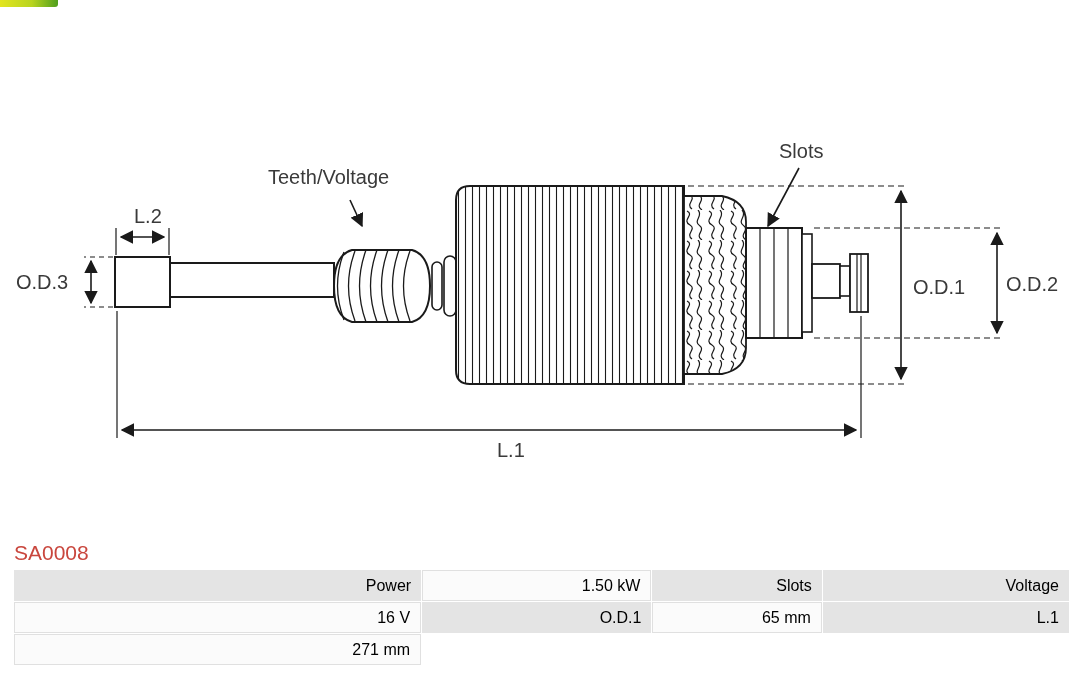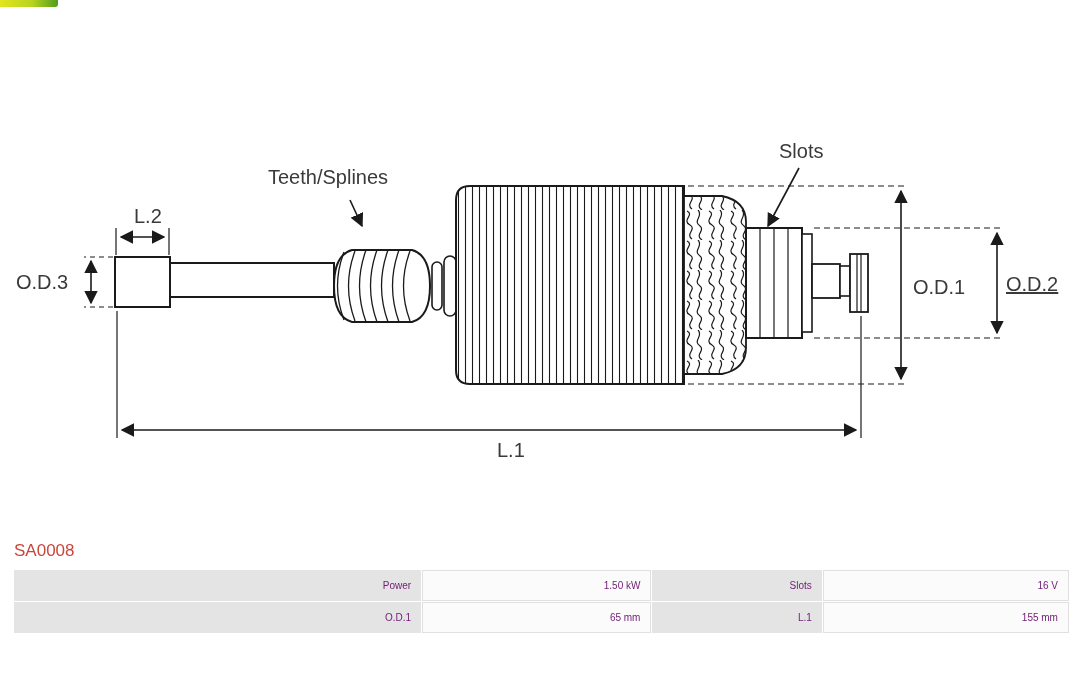--- a/index.html
+++ b/index.html
@@ -3,24 +3,24 @@
 <meta charset="utf-8">
 <style>
   html,body{margin:0;padding:0;background:#ffffff;}
   body{font-family:"Liberation Sans", sans-serif;}
   .page{position:relative;width:1080px;height:676px;background:#ffffff;overflow:hidden;}
   .brand-strip{position:absolute;left:0;top:0;width:58px;height:7px;
     background:linear-gradient(90deg,#e3e51f 0%,#b8d41f 55%,#4f9e1d 100%);border-radius:0 0 3px 0;}
   .diagram-wrap{position:absolute;left:0;top:0;width:1080px;height:520px;}
   .diagram-wrap svg{position:absolute;left:0;top:0;}
   .dim-label{position:absolute;color:#3a3a3a;font-size:20px;line-height:1.1;white-space:nowrap;}
-  .product-code{position:absolute;left:14px;top:541px;font-size:17px;color:#c9463d;}
+  .product-code{position:absolute;left:14px;top:541px;font-size:21px;color:#c9463d;}
   .specs-table{position:absolute;left:14px;top:570px;width:1052px;
     display:grid;grid-template-columns:38.7% 21.8% 16.1% 23.4%;
-    grid-auto-rows:31px;gap:1px;background:#ffffff;font-size:10px;color:#701a75;}
+    grid-auto-rows:31px;gap:1px;background:#ffffff;font-size:16px;color:#000000;}
   .cell{display:flex;align-items:center;justify-content:flex-end;padding:0 10px;box-sizing:border-box;}
   .cell.label{background:#e4e4e4;}
   .cell.value{background:#fbfbfb;border:1px solid #e0e0e0;}
 </style>
 </head>
 <body>
 
 <div class="page">
 
   <div class="brand-strip"></div>
@@ -111,36 +111,37 @@
         <line x1="901" y1="191" x2="901" y2="379" marker-start="url(#arr)" marker-end="url(#arr)"></line>
         <line x1="997" y1="233" x2="997" y2="333" marker-start="url(#arr)" marker-end="url(#arr)"></line>
 
         <line x1="350" y1="200" x2="362" y2="226" marker-end="url(#arr)"></line>
         <line x1="799" y1="168" x2="768" y2="226" marker-end="url(#arr)"></line>
       </g>
     </svg>
 
     <div class="dim-label" style="left:16px;top:271px;">O.D.3</div>
     <div class="dim-label" style="left:134px;top:205px;">L.2</div>
-    <div class="dim-label" style="left:268px;top:166px;">Teeth/Splines</div>
+    <div class="dim-label" style="left:268px;top:166px;">Teeth/Voltage</div>
     <div class="dim-label" style="left:779px;top:140px;">Slots</div>
     <div class="dim-label" style="left:913px;top:276px;">O.D.1</div>
-    <div class="dim-label" style="left:1006px;top:273px;text-decoration:underline;">O.D.2</div>
+    <div class="dim-label" style="left:1006px;top:273px;">O.D.2</div>
     <div class="dim-label" style="left:497px;top:439px;">L.1</div>
   </div>
 
   <div class="product-code" style="color: rgb(201, 70, 61);">SA0008</div>
 
   <div class="specs-table">
 
     <div class="cell label">Power</div>
     <div class="cell value">1.50 kW</div>
     <div class="cell label">Slots</div>
 
+    <div class="cell label">Voltage</div>
     <div class="cell value">16 V</div>
     <div class="cell label">O.D.1</div>
     <div class="cell value">65 mm</div>
 
     <div class="cell label">L.1</div>
-    <div class="cell value">155 mm</div>
+    <div class="cell value">271 mm</div>
   </div>
 
 </div>
 
 </body></html>

